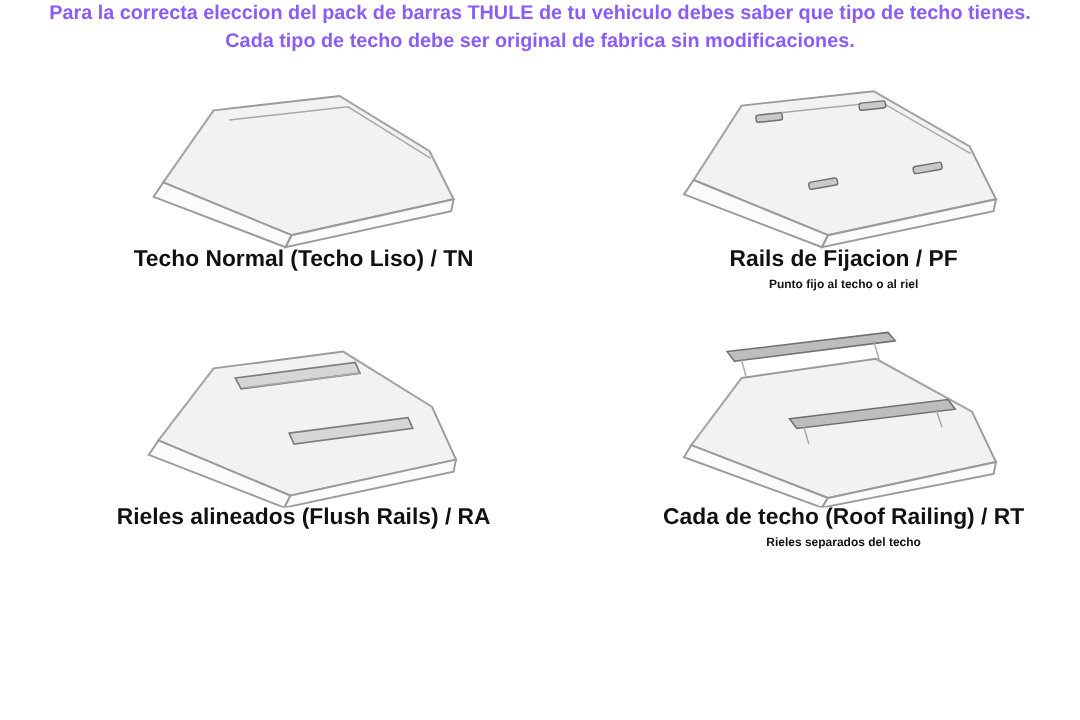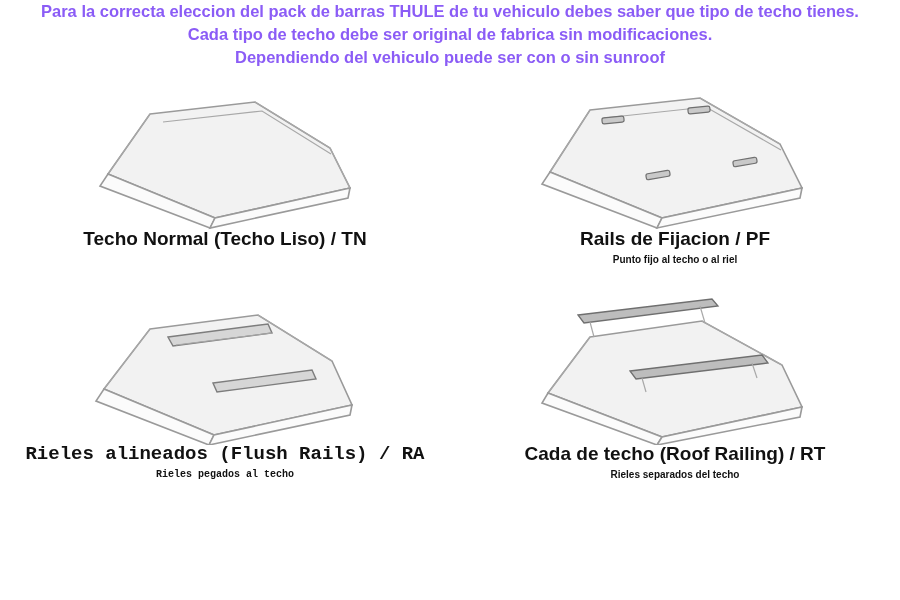--- a/index.html
+++ b/index.html
@@ -44,24 +44,25 @@
     position: relative;
     margin-top: 10px;
     width: 900px;
     height: 430px;
   }
   .cell {
     position: absolute;
     width: 450px;
     height: 215px;
     box-sizing: border-box;
+    margin-left: 28px;
   }
   .cell.tl { left: 0; top: 0; }
   .cell.tr { left: 450px; top: 0; }
-  .cell.bl { left: 0; top: 215px; font-family: Liberation Mono, monospace; }
+  .cell.bl { left: 0; top: 215px; }
   .cell.br { left: 450px; top: 215px; }
 
   .art {
     position: absolute;
     left: 0;
     top: 0;
     width: 450px;
     height: 152px;
   }
   .art svg {
@@ -100,21 +101,20 @@
 </style>
 </head>
 <body>
 
 <div id="page">
 
 
   <div class="subtitle-block">
     <span class="subtitle-line">Para la correcta eleccion del pack de barras THULE de tu vehiculo debes saber que tipo de techo tienes.</span>
     <span class="subtitle-line">Cada tipo de techo debe ser original de fabrica sin modificaciones.</span>
-    <span class="subtitle-line">Dependiendo del vehiculo puede ser con o sin sunroof</span>
   </div>
 
   <div class="grid">
 
     <div class="cell tl">
       <div class="art">
         <svg viewBox="0 0 450 152" xmlns="http://www.w3.org/2000/svg">
           <path class="roof-fill" d="M150 36 L255 24 L330 70 L350 110 L215 140 L108 96 Z"></path>
           <path class="line-thin" d="M150 36 L108 96"></path>
           <path class="line-thin" d="M255 24 L330 70"></path>
@@ -158,21 +158,20 @@
           <path class="roof-body" d="M104 96 L214 142 L209 152 L96 108 Z"></path>
           <path class="roof-body" d="M352 112 L214 142 L209 152 L350 122 Z"></path>
           <g>
             <path class="rail-fill" d="M168 44 L268 31 L272 40 L173 53 Z"></path>
             <path class="rail-fill" d="M213 90 L312 77 L316 86 L217 99 Z"></path>
           </g>
           <path class="line-thin" d="M176 52 L272 40"></path>
         </svg>
       </div>
       <div class="caption">Rieles alineados (Flush Rails) / RA</div>
-      <div class="subcaption">Rieles pegados al techo</div>
     </div>
 
     <div class="cell br">
       <div class="art">
         <svg viewBox="0 0 450 152" xmlns="http://www.w3.org/2000/svg">
           <path class="roof-fill" d="M140 44 L252 28 L332 72 L352 114 L212 144 L98 100 Z"></path>
           <path class="line-thin" d="M140 44 L98 100"></path>
           <path class="line-thin" d="M252 28 L332 72"></path>
           <path class="roof-body" d="M98 100 L212 144 L207 152 L92 110 Z"></path>
           <path class="roof-body" d="M352 114 L212 144 L207 152 L350 124 Z"></path>

